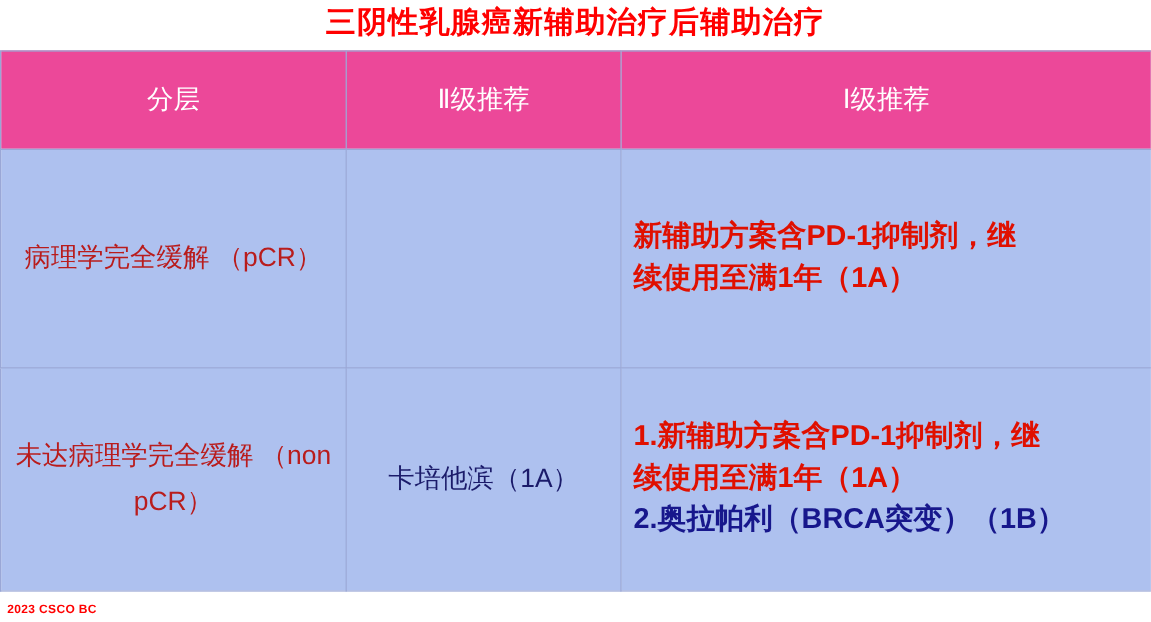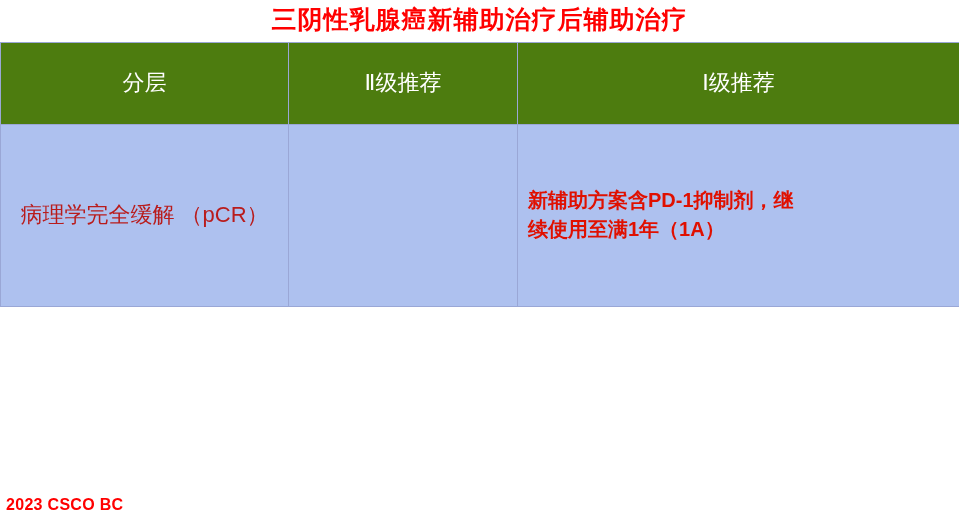--- a/index.html
+++ b/index.html
@@ -34,21 +34,21 @@
     table-layout: fixed;
     margin-top: 8px;
   }
   table.csco td, table.csco th {
     border: 1px solid #9aa7d6;
     vertical-align: middle;
     padding: 6px 10px;
     box-sizing: border-box;
   }
   thead th {
-    background: #4d7c0f;
+    background: #ec4899;
     color: #ffffff;
     font-size: 22px;
     font-weight: normal;
     text-align: center;
     height: 82px;
     border: 1px solid #3b21de;
     border-bottom: 2px solid #e8e4c8;
   }
   thead th.col-strat { width: 288px; }
   thead th.col-lvl1 { width: 229px; }
@@ -67,39 +67,39 @@
     color: #b91c1c;
     line-height: 1.75;
   }
   td.lvl1 {
     text-align: center;
     font-size: 22px;
     color: #1b1b6a;
   }
   td.lvl2 {
     text-align: left;
-    font-size: 20px;
+    font-size: 24px;
     color: #e01000;
     font-weight: bold;
     line-height: 1.45;
     padding-left: 12px;
     padding-right: 8px;
   }
   td.lvl2 .line {
     display: block;
   }
   td.lvl2 .dark {
     color: #17178c;
   }
   .footnote {
     position: absolute;
     left: 6px;
     bottom: 4px;
     color: #ff0000;
-    font-size: 16px;
+    font-size: 10px;
     font-weight: bold;
     letter-spacing: 0.3px;
     margin-top: 13px;
   }
 </style>
 </head>
 <body>
 
 <div class="slide">
 
@@ -118,18 +118,30 @@
         <td class="strat">
           <span class="line">病理学完全缓解</span>
           <span class="line">（pCR）</span>
         </td>
         <td class="lvl1"></td>
         <td class="lvl2">
           <span class="line">新辅助方案含PD-1抑制剂，继</span>
           <span class="line">续使用至满1年（1A）</span>
         </td>
       </tr>
+      <tr class="row-nonpcr">
+        <td class="strat">
+          <span class="line">未达病理学完全缓解</span>
+          <span class="line">（non pCR）</span>
+        </td>
+        <td class="lvl1">卡培他滨（1A）</td>
+        <td class="lvl2">
+          <span class="line">1.新辅助方案含PD-1抑制剂，继</span>
+          <span class="line">续使用至满1年（1A）</span>
+          <span class="line dark">2.奥拉帕利（BRCA突变）（1B）</span>
+        </td>
+      </tr>
     </tbody>
   </table>
 
   <div class="footnote">2023 CSCO BC</div>
 
 </div>
 
 </body></html>

